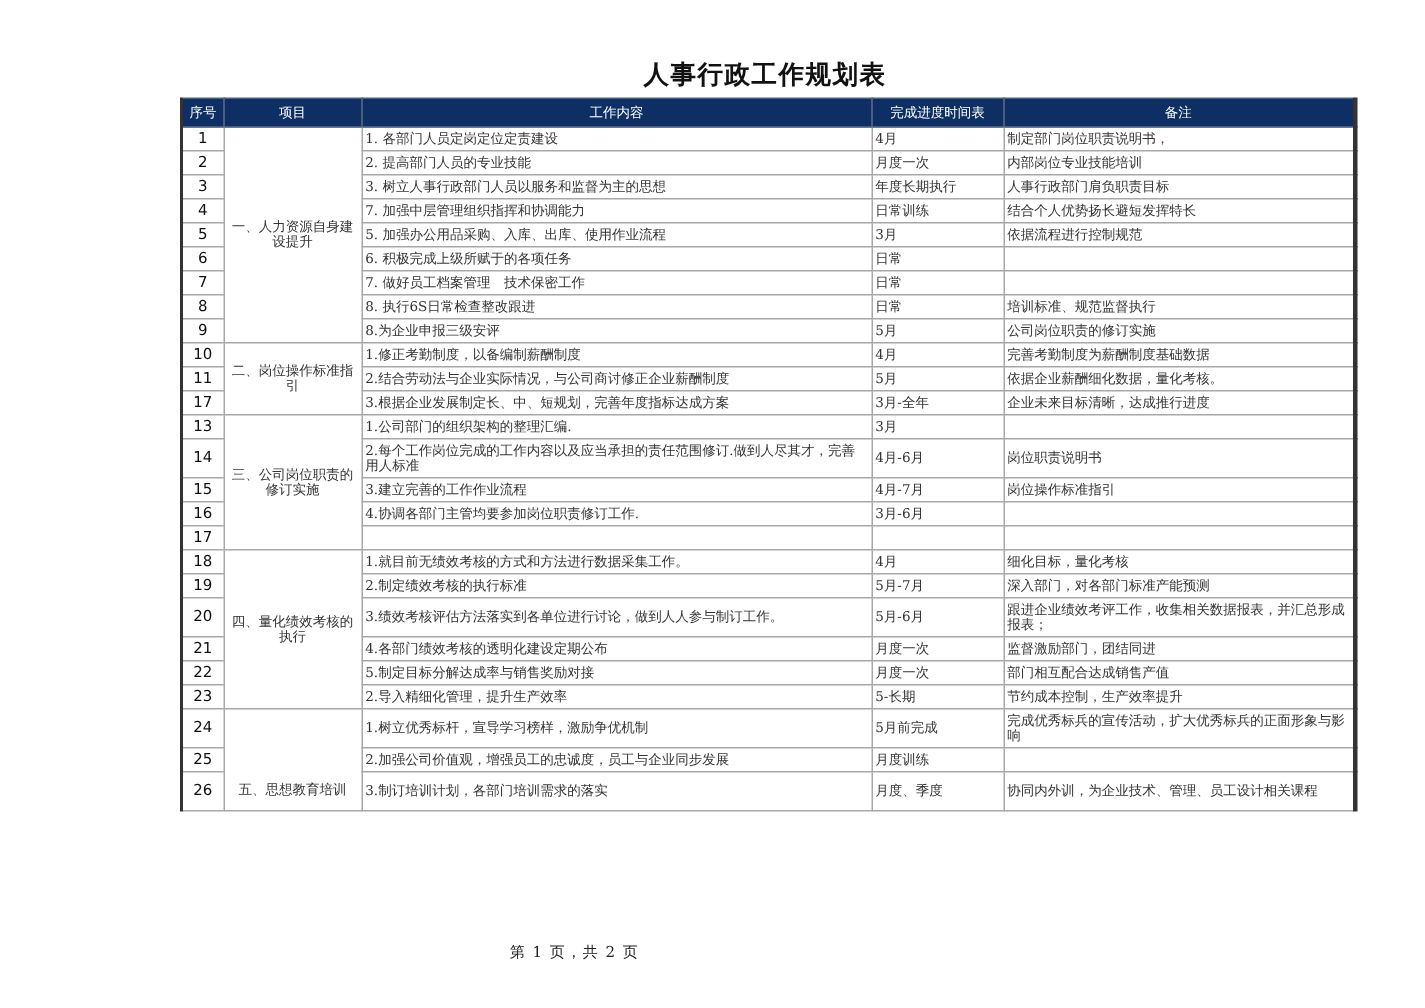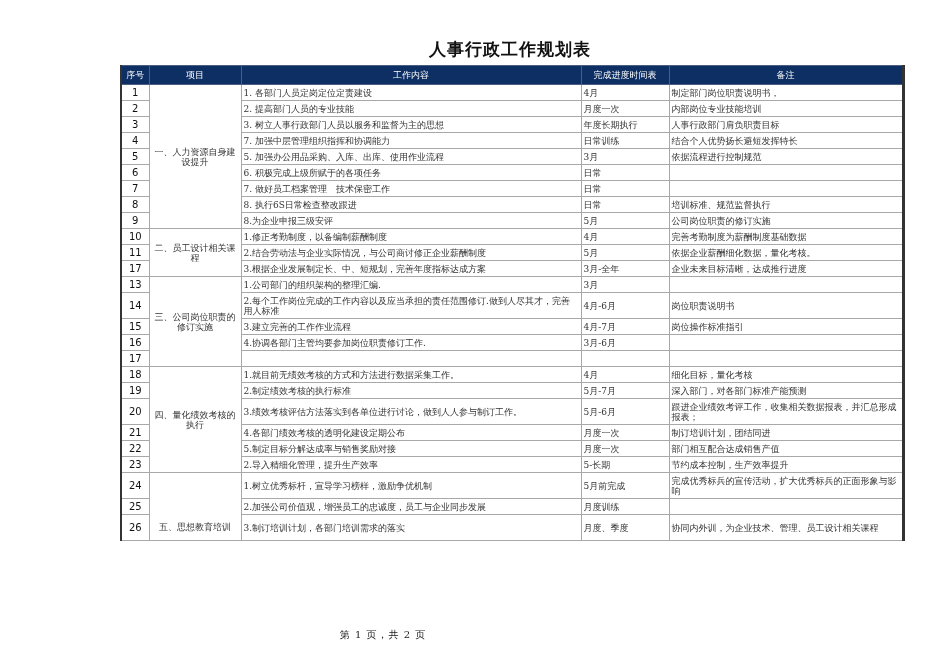--- a/index.html
+++ b/index.html
@@ -162,21 +162,21 @@
     </tr>
     <tr class="r1">
       <td class="num">9</td>
       <td class="content">8.为企业申报三级安评</td>
       <td class="sched">5月</td>
       <td class="note">公司岗位职责的修订实施</td>
     </tr>
 
     <tr class="r1">
       <td class="num">10</td>
-      <td class="cat" rowspan="3">二、员工设计相关课程</td>
+      <td class="cat" rowspan="3">二、岗位操作标准指引</td>
       <td class="content">1.修正考勤制度，以备编制薪酬制度</td>
       <td class="sched">4月</td>
       <td class="note">完善考勤制度为薪酬制度基础数据</td>
     </tr>
     <tr class="r1">
       <td class="num">11</td>
       <td class="content">2.结合劳动法与企业实际情况，与公司商讨修正企业薪酬制度</td>
       <td class="sched">5月</td>
       <td class="note">依据企业薪酬细化数据，量化考核。</td>
     </tr>
@@ -235,21 +235,21 @@
     <tr class="r2">
       <td class="num">20</td>
       <td class="content">3.绩效考核评估方法落实到各单位进行讨论，做到人人参与制订工作。</td>
       <td class="sched">5月-6月</td>
       <td class="note">跟进企业绩效考评工作，收集相关数据报表，并汇总形成报表；</td>
     </tr>
     <tr class="r1">
       <td class="num">21</td>
       <td class="content">4.各部门绩效考核的透明化建设定期公布</td>
       <td class="sched">月度一次</td>
-      <td class="note">制订培训计划，团结同进</td>
+      <td class="note">监督激励部门，团结同进</td>
     </tr>
     <tr class="r1">
       <td class="num">22</td>
       <td class="content">5.制定目标分解达成率与销售奖励对接</td>
       <td class="sched">月度一次</td>
       <td class="note">部门相互配合达成销售产值</td>
     </tr>
     <tr class="r1">
       <td class="num">23</td>
       <td class="content">2.导入精细化管理，提升生产效率</td>

